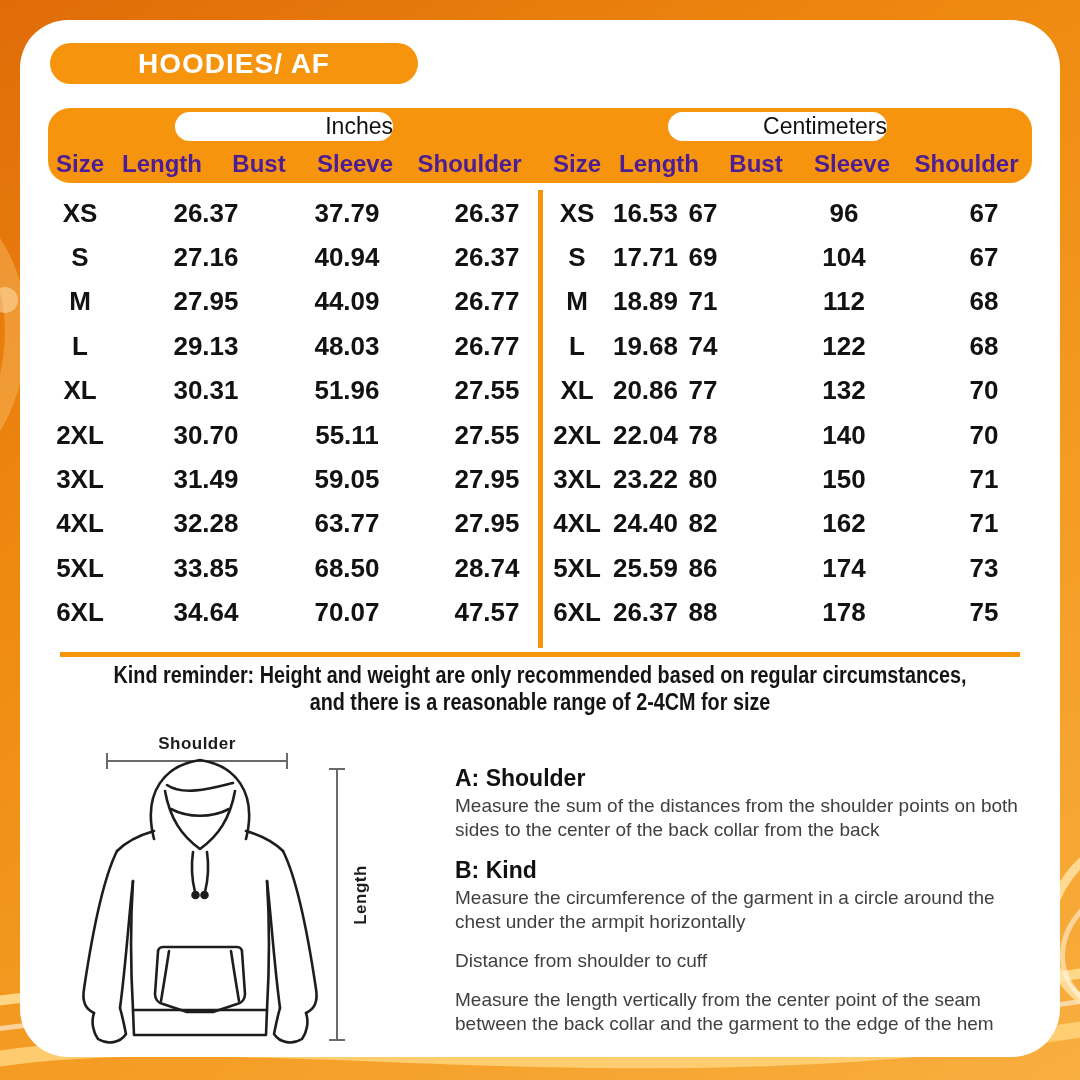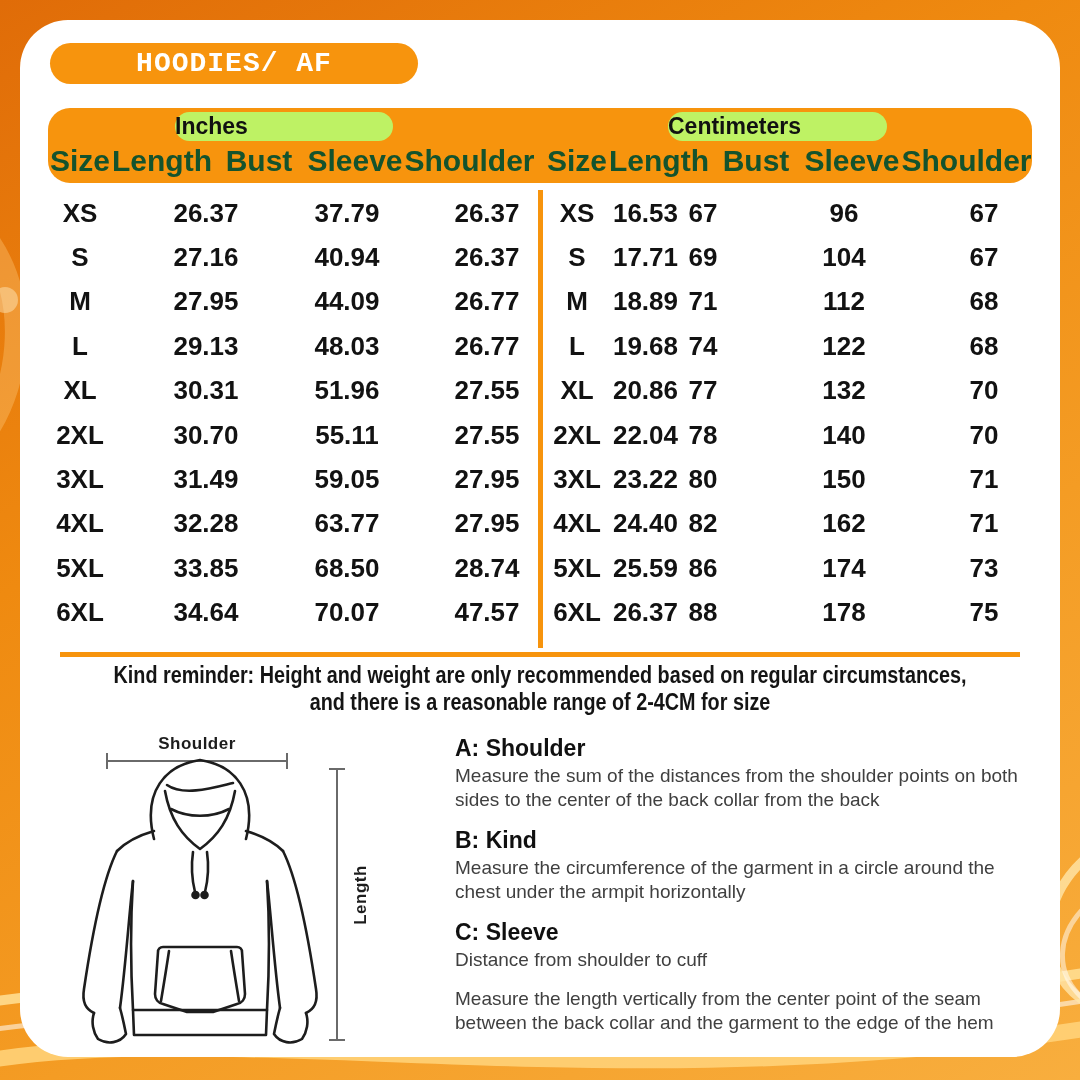--- a/index.html
+++ b/index.html
@@ -11,53 +11,53 @@
   .bg-deco{position:absolute;inset:0;width:100%;height:100%;}
   .card{
     position:absolute;left:20px;top:20px;width:1040px;height:1037px;
     background:#fff;border-radius:48px;
   }
   .title-pill{
     position:absolute;left:30px;top:23px;width:368px;height:41px;border-radius:21px;
     background:var(--orange,#f7940d);display:flex;align-items:center;justify-content:center;
   }
   .title-pill span{
-    font-family:Liberation Mono, monospace;font-weight:700;font-size:28px;
+    font-family:Liberation Sans, sans-serif;font-weight:700;font-size:28px;
     color:#fff;letter-spacing:1px;
   }
   .header-band{
     position:absolute;left:28px;top:88px;width:984px;height:75px;border-radius:22px;
     background:var(--orange,#f7940d);
   }
   .unit-pill{
-    position:absolute;top:4px;height:29px;border-radius:15px;background:#bef264;
-    display:flex;align-items:center;justify-content:flex-start;
-    font-weight:700;font-size:23px;color:#111;
+    position:absolute;top:4px;height:29px;border-radius:15px;background:#ffffff;
+    display:flex;align-items:center;justify-content:flex-end;
+    font-weight:400;font-size:23px;color:#111;
   }
   .unit-pill.inches{left:127px;width:218px;}
   .unit-pill.cm{left:620px;width:219px;}
   .cols{position:absolute;bottom:5px;display:grid;grid-template-columns:var(--cols);width:487px;}
   .cols-left{left:0;}
   .cols-right{left:497px;}
-  .col-h{text-align:center;font-weight:700;font-size:30px;color:#14532d;}
+  .col-h{text-align:center;font-weight:700;font-size:24px;color:#4c1d95;}
   .tbody{position:absolute;top:171px;width:487px;}
   .tbody-left{left:28px;}
   .tbody-right{left:525px;}
   .trow{display:grid;grid-template-columns:var(--cols);height:44.4px;align-items:center;gap:44px;}
   .tcell{text-align:center;font-weight:700;font-size:26px;color:#121212;}
   .v-divider{position:absolute;left:518px;top:170px;width:5px;height:458px;background:var(--orange,#f7940d);}
   .h-divider{position:absolute;left:40px;top:632px;width:960px;height:5px;background:var(--orange,#f7940d);}
   .reminder{
     position:absolute;left:0;top:642px;width:100%;text-align:center;
     font-weight:700;font-size:23px;line-height:27px;color:#141414;
     transform:scaleX(0.86);transform-origin:50% 50%;
   }
   .hoodie-svg{position:absolute;left:50px;top:703px;width:330px;height:332px;}
   .svg-label{font-family:"Liberation Sans",sans-serif;font-weight:700;font-size:17px;fill:#1d1d1d;letter-spacing:.5px;}
-  .measures{position:absolute;left:435px;top:715px;width:585px;display:flex;flex-direction:column;}
+  .measures{position:absolute;left:435px;top:745px;width:585px;display:flex;flex-direction:column;}
   .measure-block{margin-bottom:15px;}
   .m-label{font-weight:700;font-size:23px;color:#101010;margin-bottom:2px;}
   .m-desc{font-size:19px;line-height:24px;color:#404040;}
 </style>
 </head>
 <body>
 
 <div class="stage" style="--orange: #F7940D; --cols: 64px 100px 94px 98px 131px;">
 
   <svg class="bg-deco" viewBox="0 0 1080 1080" fill="none">
@@ -296,21 +296,20 @@
     <div class="measures" id="measures">
         <div class="measure-block">
           <div class="m-label">A: Shoulder</div>
           <div class="m-desc">Measure the sum of the distances from the shoulder points on both sides to the center of the back collar from the back</div>
         </div>
         <div class="measure-block">
           <div class="m-label">B: Kind</div>
           <div class="m-desc">Measure the circumference of the garment in a circle around the chest under the armpit horizontally</div>
         </div>
         <div class="measure-block">
-          <div class="m-label">C: Sleeve</div>
           <div class="m-desc">Distance from shoulder to cuff</div>
         </div>
         <div class="measure-block">
           <div class="m-desc">Measure the length vertically from the center point of the seam between the back collar and the garment to the edge of the hem</div>
         </div>
       </div>
 
   </div>
 </div>
 

